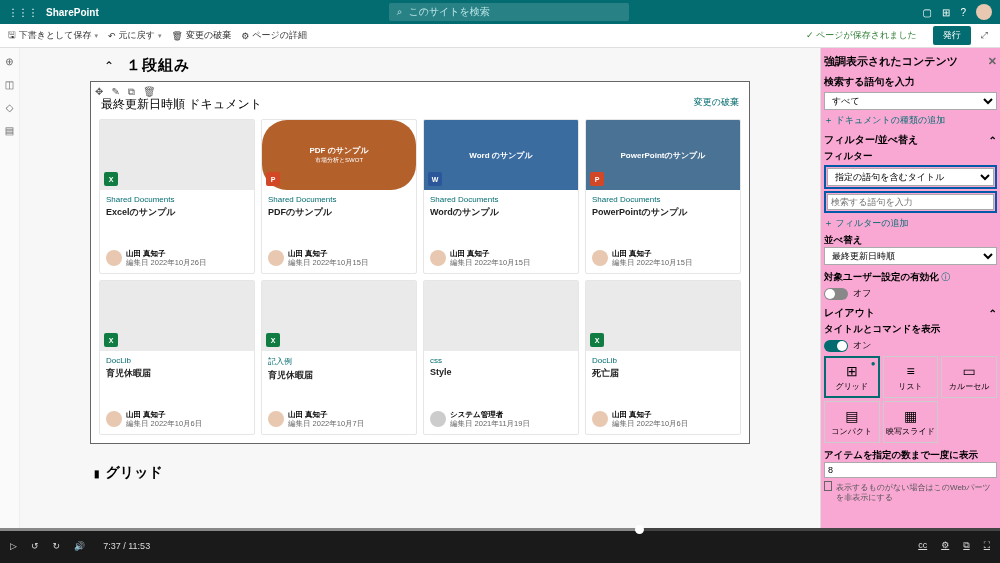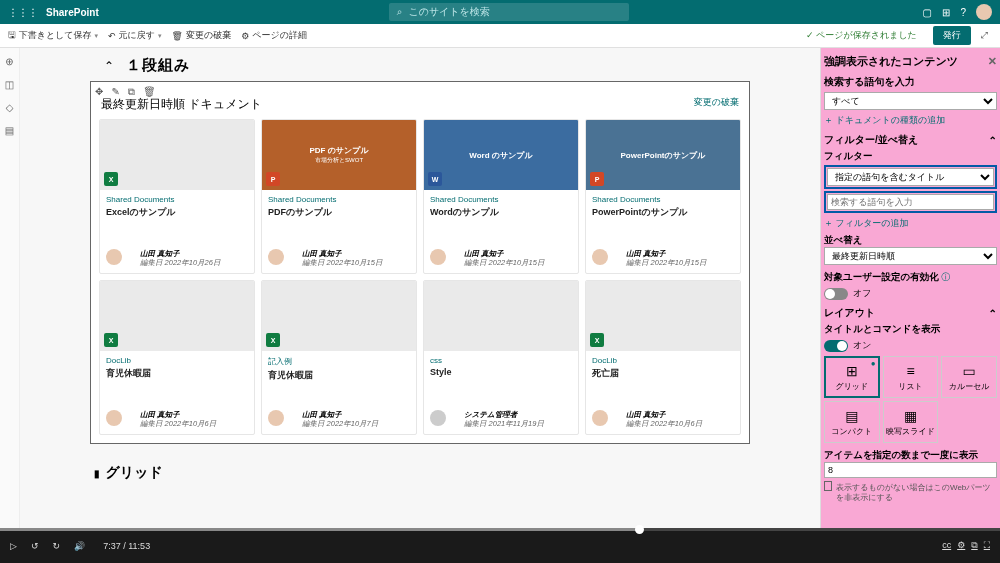--- a/index.html
+++ b/index.html
@@ -32,32 +32,32 @@
 .section-title { font-size:15px; font-weight:600; letter-spacing:1px;}
 
 .webpart { background:white; border:1px solid #666; margin: 2px 0 10px 0; position:relative; padding:6px 6px 8px 6px;}
 .wp-tools { position:absolute; top:4px; left:4px; display:flex; gap:8px; font-size:10px; color:#555;}
 .wp-title { font-size:12px; font-weight:400; padding: 8px 4px 6px 4px;}
 .see-all { position:absolute; right:10px; top:14px; font-size:9px; color:#036c70; cursor:pointer;}
 
 .cards { display:grid; grid-template-columns:repeat(4,1fr); gap:6px; padding:0 2px;}
 .card { background:white; border:1px solid #e6e6e6; border-radius:2px; overflow:hidden; height:155px; display:flex; flex-direction:column;}
 .thumb { height:70px; background:#eaeaea; position:relative; display:flex; align-items:center; justify-content:center; font-size:8px;}
-.thumb.pdf { background:#b4602a; color:white; flex-direction:column; }
+.thumb.pdf { background:#b4602a; color:white; flex-direction:column;border-radius:25px; }
 .thumb.word { background:#3b6ca0; color:white; }
 .thumb.ppt { background:#4a7294; color:white; }
 .thumb .fileicon { position:absolute; left:4px; bottom:4px; width:14px; height:14px; border-radius:2px; font-size:7px; display:flex; align-items:center; justify-content:center; color:white; font-weight:bold;}
 .fi-x { background:#107c41;}
 .fi-p { background:#d24726;}
 .fi-w { background:#2b579a;}
 .fi-pp { background:#d24726;}
 .card-body { padding:5px 6px; flex:1; display:flex; flex-direction:column;}
 .lib { font-size:8px; color:#036c70; margin-bottom:2px;}
 .ctitle { font-size:9px; font-weight:600; color:#222;}
-.card-foot { margin-top:auto; display:flex; align-items:flex-start; gap:18px; padding:4px 6px 6px 6px;font-style:italic;}
+.card-foot { margin-top:auto; display:flex; align-items:center; gap:4px; padding:4px 6px 6px 6px;}
 .av { width:16px; height:16px; border-radius:50%; background:#e8c8b0;}
 .av.gray { background:#ccc;}
 .meta { font-size:7.5px; line-height:1.2;}
 .meta .name { font-weight:600; }
 .meta .date { color:#666; }
 
 .h-subtitle { font-size:14px; font-weight:600; padding:10px 4px 4px 4px; display:flex; align-items:center; gap:6px;}
 .h-subtitle::before { content:"▮"; font-size:10px; }
 
 
@@ -83,21 +83,21 @@
 .layout-cell .ic { font-size:14px; }
 .panel .small-note { font-size:8px; color:#555; line-height:1.3; margin-top:3px;}
 .info-i { color:#036c70; font-size:9px;}
 
 
 .vidbar { position:absolute; left:0; right:0; bottom:0; height:35px; background:#1a1a1a; color:#ddd; font-size:9px; display:flex; align-items:center; padding:0 10px; gap:14px;}
 .vidbar .timeline { position:absolute; top:0; left:0; right:0; height:3px; background:#444;}
 .vidbar .timeline .prog { width:64%; height:100%; background:#888; position:relative;}
 .vidbar .timeline .prog::after{ content:""; position:absolute; right:-4px; top:-3px; width:9px; height:9px; background:#fff; border-radius:50%;}
 .vidbar .vtime { margin-left:4px;}
-.vidbar .r { margin-left:auto; display:flex; gap:6px;text-decoration:underline;}
+.vidbar .r { margin-left:auto; display:flex; gap:14px;text-decoration:underline;}
 .vbtn{cursor:pointer;}
 
 .cb-wrap{display:flex;align-items:flex-start;gap:4px;margin-top:2px;}
 .cb{width:10px;height:10px;border:1px solid #666;margin-top:1px;}
 </style>
 </head>
 <body>
 
 <div class="topbar">
   <span class="app-launcher">⋮⋮⋮</span>

